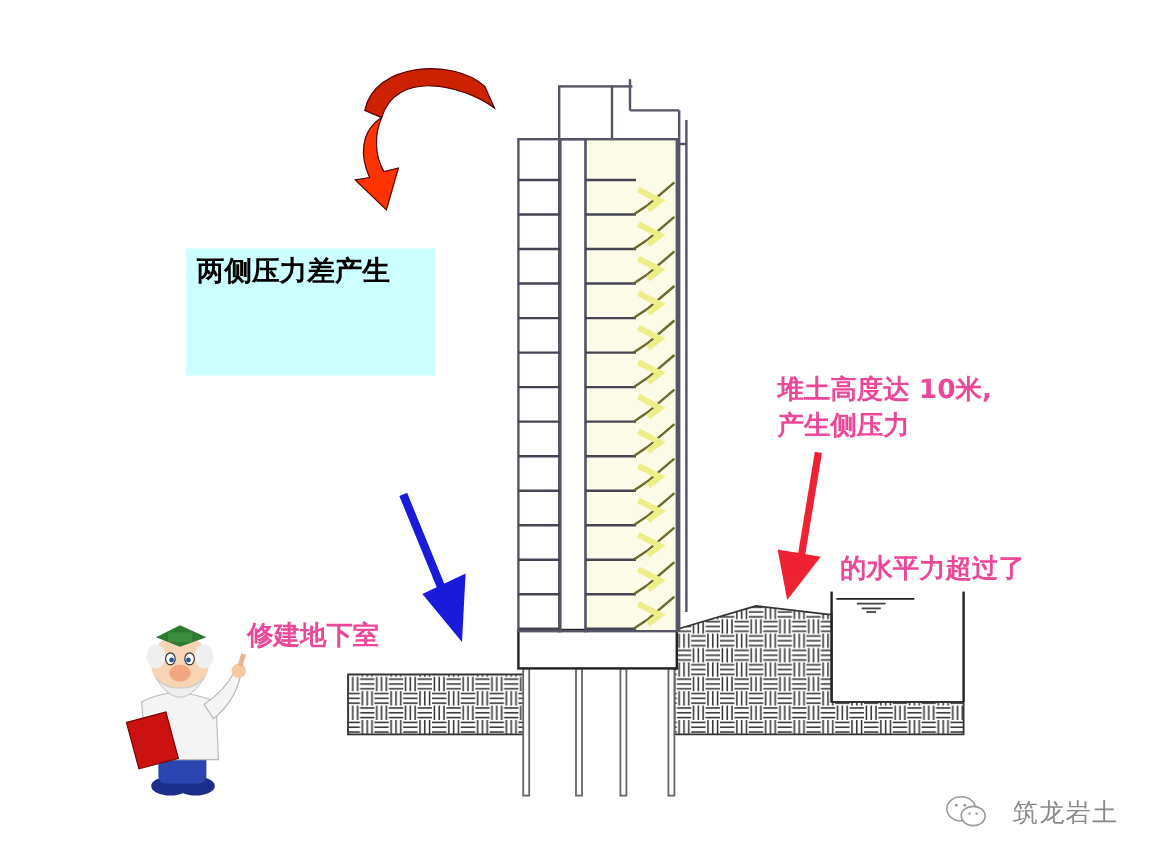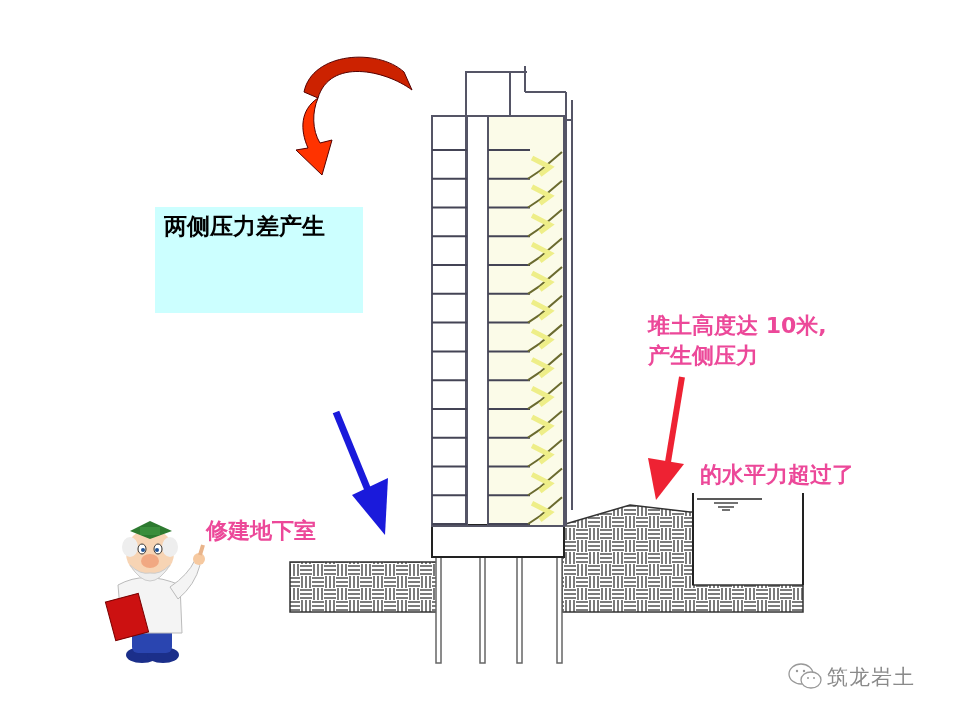--- a/index.html
+++ b/index.html
@@ -8,21 +8,21 @@
   #stage { position:absolute; left:0; top:0; width:960px; height:720px; }
   .label { position:absolute; font-weight:bold; color:#ec4899; white-space:pre; line-height:1.18; }
   .callout { position:absolute; left:155px; top:207px; width:208px; height:106px;
              background:#ccffff; box-sizing:border-box; padding:3px 0 0 9px;
              font-size:23px; line-height:33px; font-weight:bold; color:#000; }
   .callout div { white-space:nowrap; }
   .lbl-south { left:216px; top:370px; font-size:22px; line-height:29px; }
   .lbl-build { left:206px; top:518px; font-size:22px; }
   .lbl-fill { left:648px; top:311px; font-size:22px; line-height:30px; }
   .lbl-river { left:700px; top:462px; font-size:22px; }
-  .watermark { position:absolute; left:786px; top:662px; display:flex; align-items:center; gap:1px; }
+  .watermark { position:absolute; left:786px; top:662px; display:flex; align-items:center; gap:18px; }
   .watermark span { font-size:21px; color:#8a8a8a; letter-spacing:1px; font-weight:normal; }
 </style>
 </head>
 <body>
 
 <div id="stage">
   <svg width="960" height="720" viewBox="0 0 960 720" style="position:absolute;left:0;top:0">
     <defs>
       <pattern id="weave" x="0" y="0" width="24" height="24" patternUnits="userSpaceOnUse">
         <rect width="24" height="24" fill="#ffffff"></rect>

